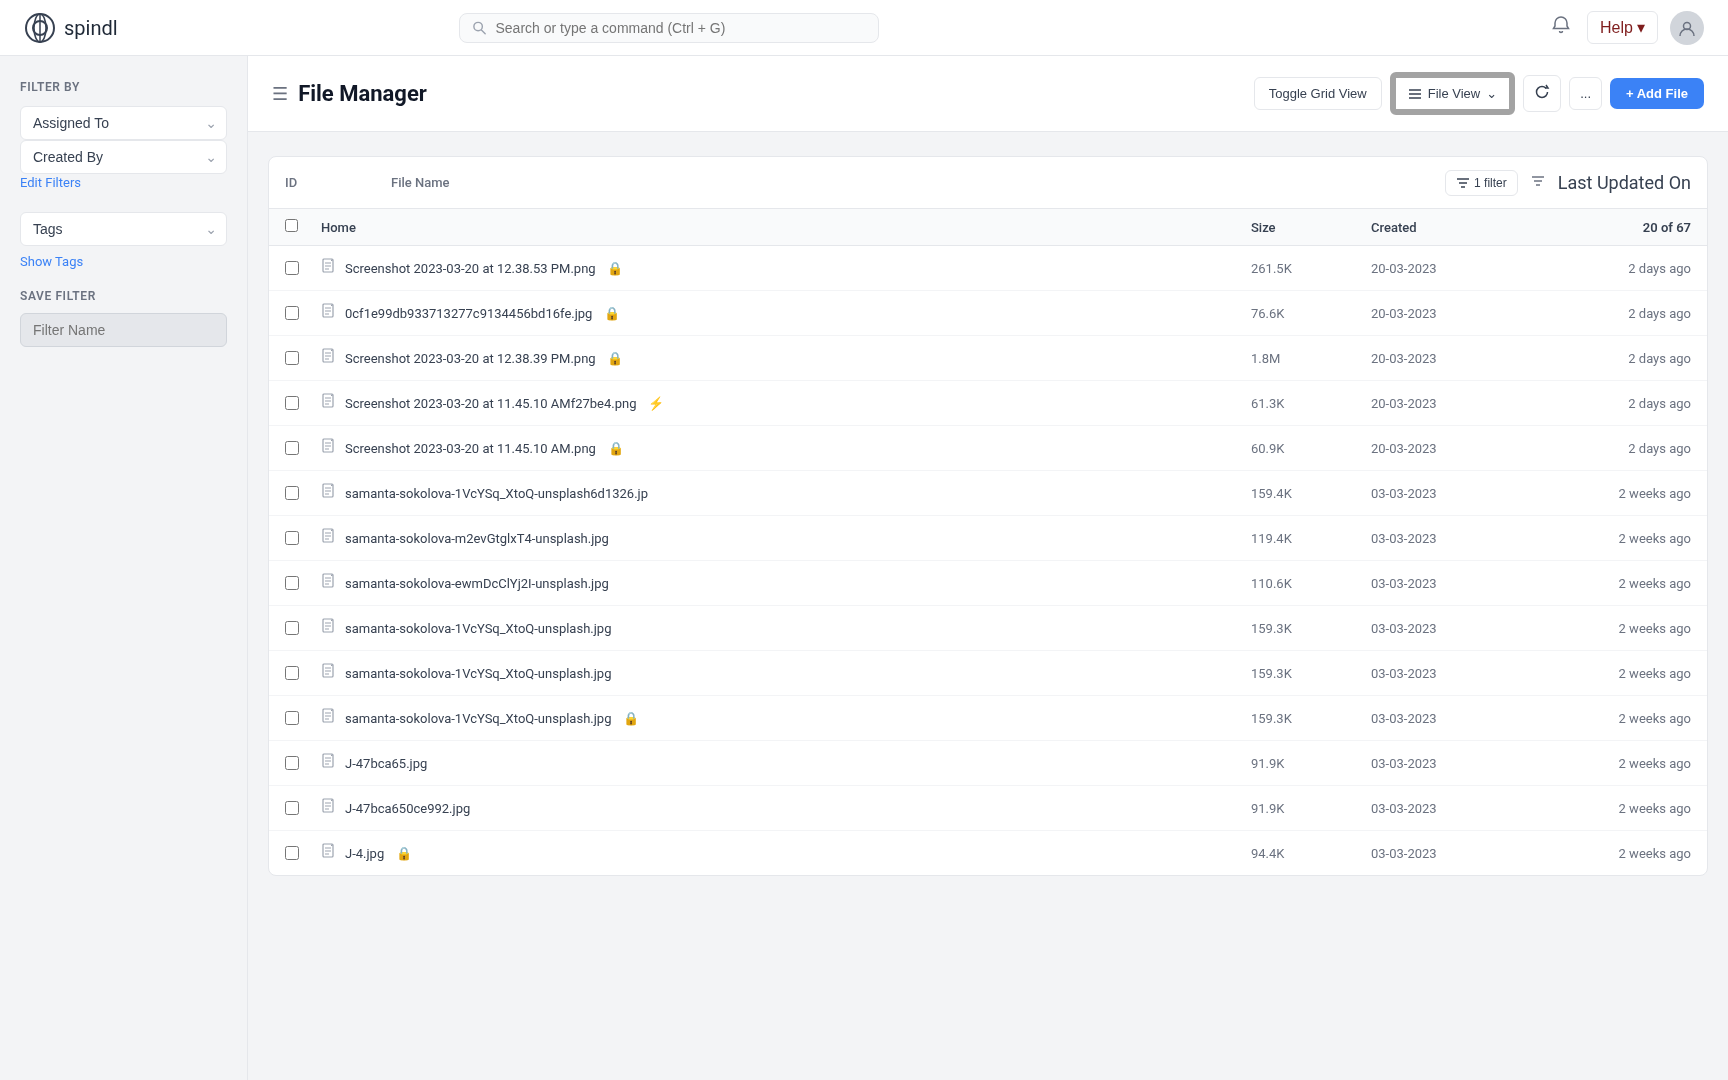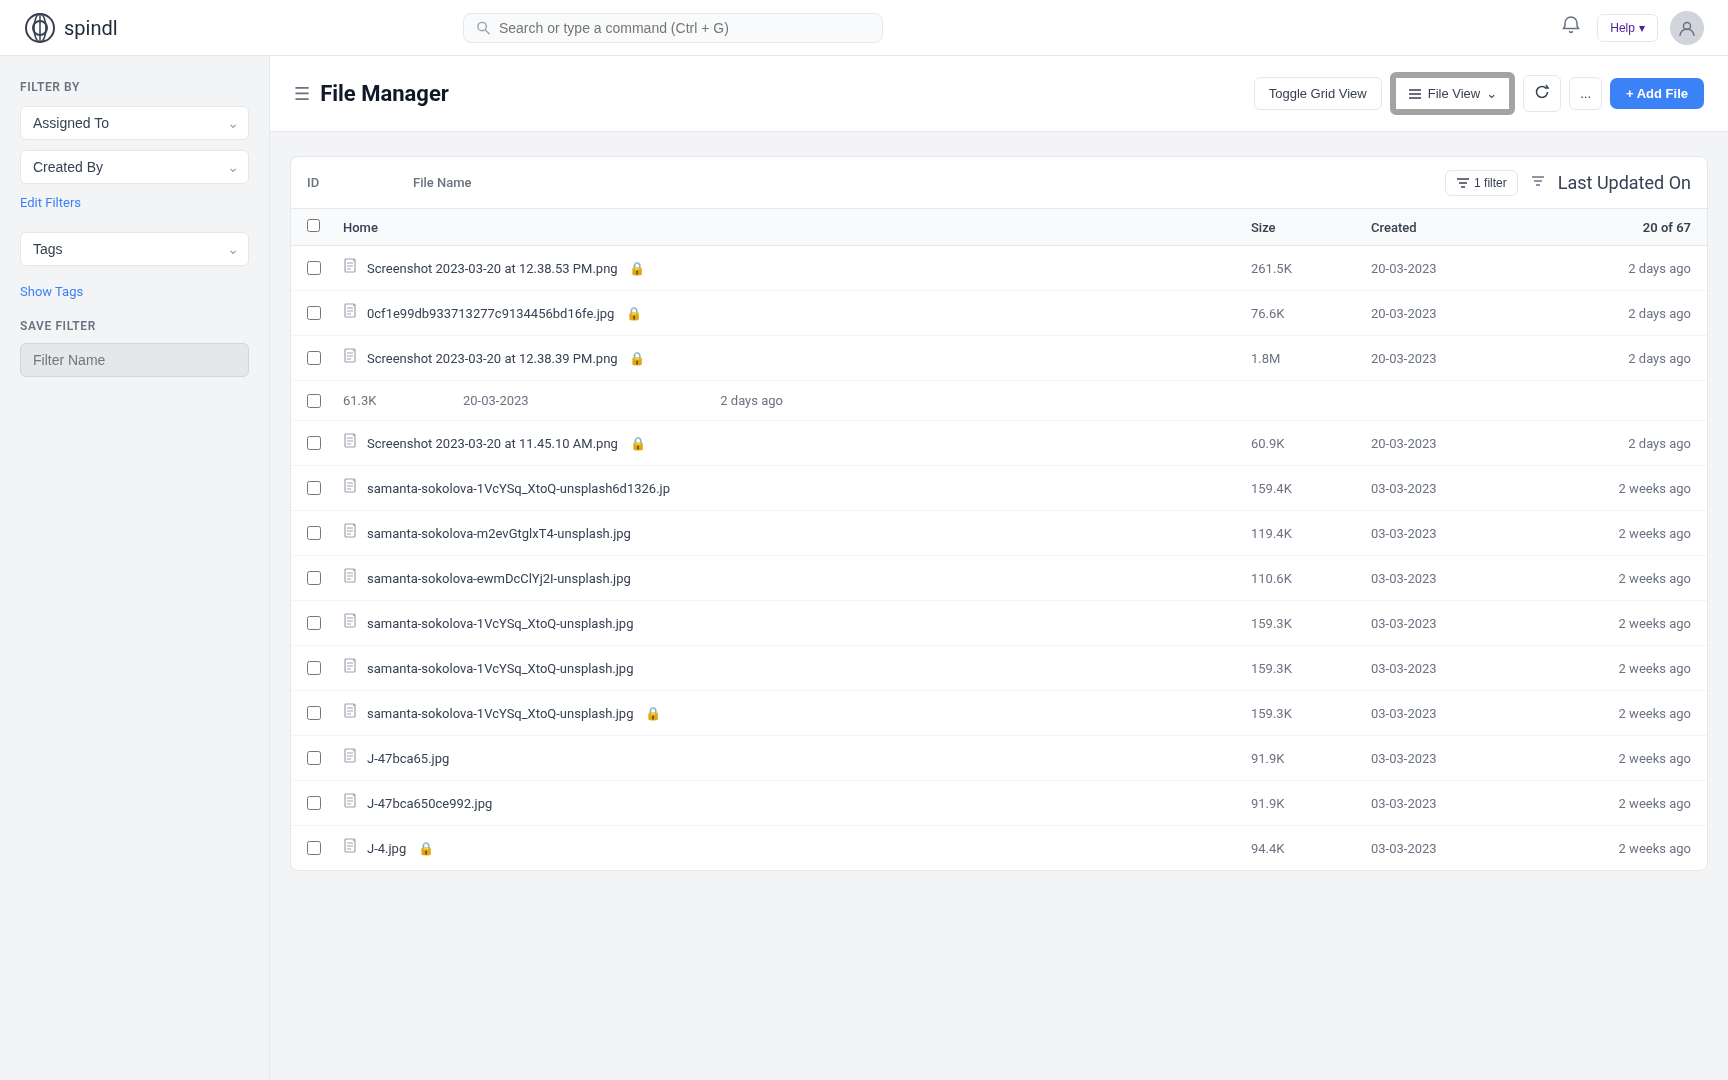--- a/index.html
+++ b/index.html
@@ -64,22 +64,22 @@
       cursor: pointer;
       color: #6b7280;
       font-size: 18px;
       padding: 4px;
     }
     .help-btn {
       background: none;
       border: 1px solid #e5e7eb;
       border-radius: 6px;
       cursor: pointer;
-      color: #4c1d95;
-      font-size: 12px;
+      color: #7f1d1d;
+      font-size: 16px;
       padding: 6px 12px;
       display: flex;
       align-items: center;
       gap: 4px;
     }
     .avatar {
       width: 34px;
       height: 34px;
       border-radius: 50%;
       background: #d1d5db;
@@ -93,37 +93,36 @@
     }
 
     
     .page-layout {
       display: flex;
       height: calc(100vh - 56px);
     }
 
     
     .sidebar {
-      width: 270px;
+      width: 248px;
       background: #f3f4f6;
       padding: 24px 20px;
       flex-shrink: 0;
       border-right: 1px solid #e5e7eb;
     }
     .filter-by-label {
       font-size: 12px;
       font-weight: 600;
       color: #6b7280;
       text-transform: uppercase;
       letter-spacing: 0.05em;
       margin-bottom: 12px;
     }
     .filter-select-wrap {
       position: relative;
-      margin-bottom: 10px;
     }
     .filter-select-wrap select {
       width: 100%;
       background: #fff;
       border: 1px solid #e5e7eb;
       border-radius: 6px;
       padding: 8px 12px;
       font-size: 14px;
       color: #374151;
       appearance: none;
@@ -575,20 +574,33 @@
         <span class="lock-icon">🔒</span>
       </div>
       <div class="row-size">1.8M</div>
       <div class="row-created">20-03-2023</div>
       <div class="row-updated">2 days ago</div>
     </div>
             <div class="file-row">
       <div class="row-check">
         <input type="checkbox" style="">
       </div>
+      <div class="row-name">
+        <span class="file-icon">
+          <svg width="16" height="16" viewBox="0 0 16 16" fill="none">
+            <rect x="2" y="1" width="10" height="13" rx="1" stroke="#9ca3af" stroke-width="1.2"></rect>
+            <line x1="4" y1="5" x2="10" y2="5" stroke="#9ca3af" stroke-width="1"></line>
+            <line x1="4" y1="8" x2="10" y2="8" stroke="#9ca3af" stroke-width="1"></line>
+            <line x1="4" y1="11" x2="8" y2="11" stroke="#9ca3af" stroke-width="1"></line>
+            <path d="M10 1l2 2h-2z" fill="#9ca3af"></path>
+          </svg>
+        </span>
+        <span class="file-name-text">Screenshot 2023-03-20 at 11.45.10 AMf27be4.png</span>
+        <span class="lock-icon">⚡</span>
+      </div>
       <div class="row-size">61.3K</div>
       <div class="row-created">20-03-2023</div>
       <div class="row-updated">2 days ago</div>
     </div>
             <div class="file-row">
       <div class="row-check">
         <input type="checkbox" style="">
       </div>
       <div class="row-name">
         <span class="file-icon">

